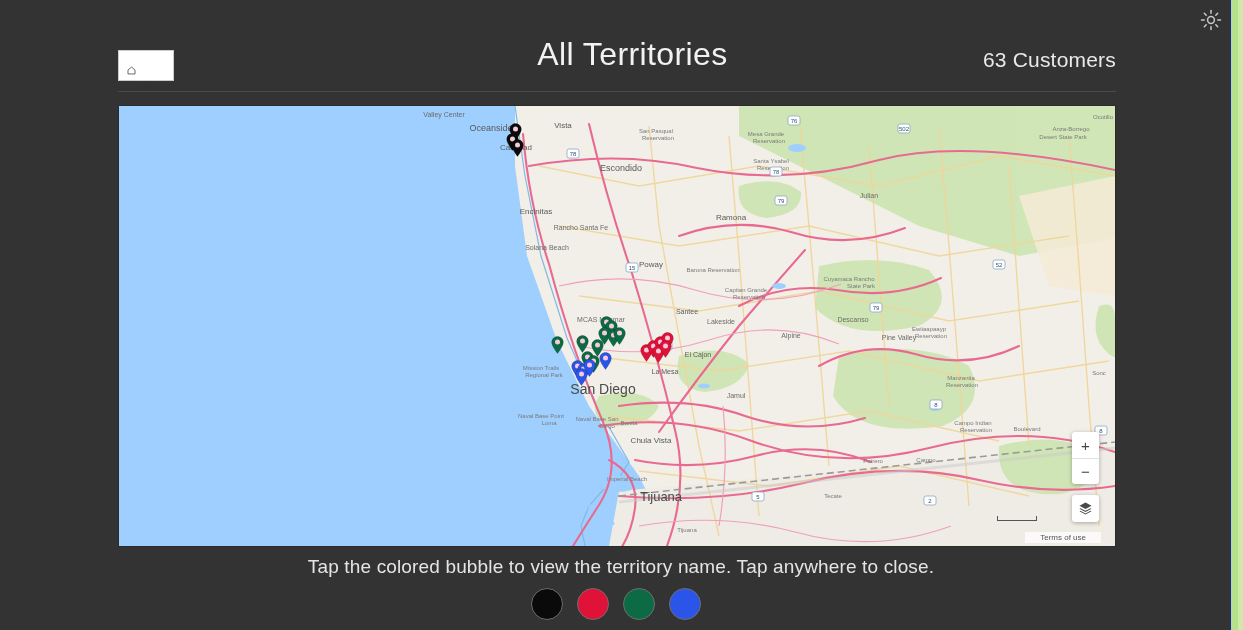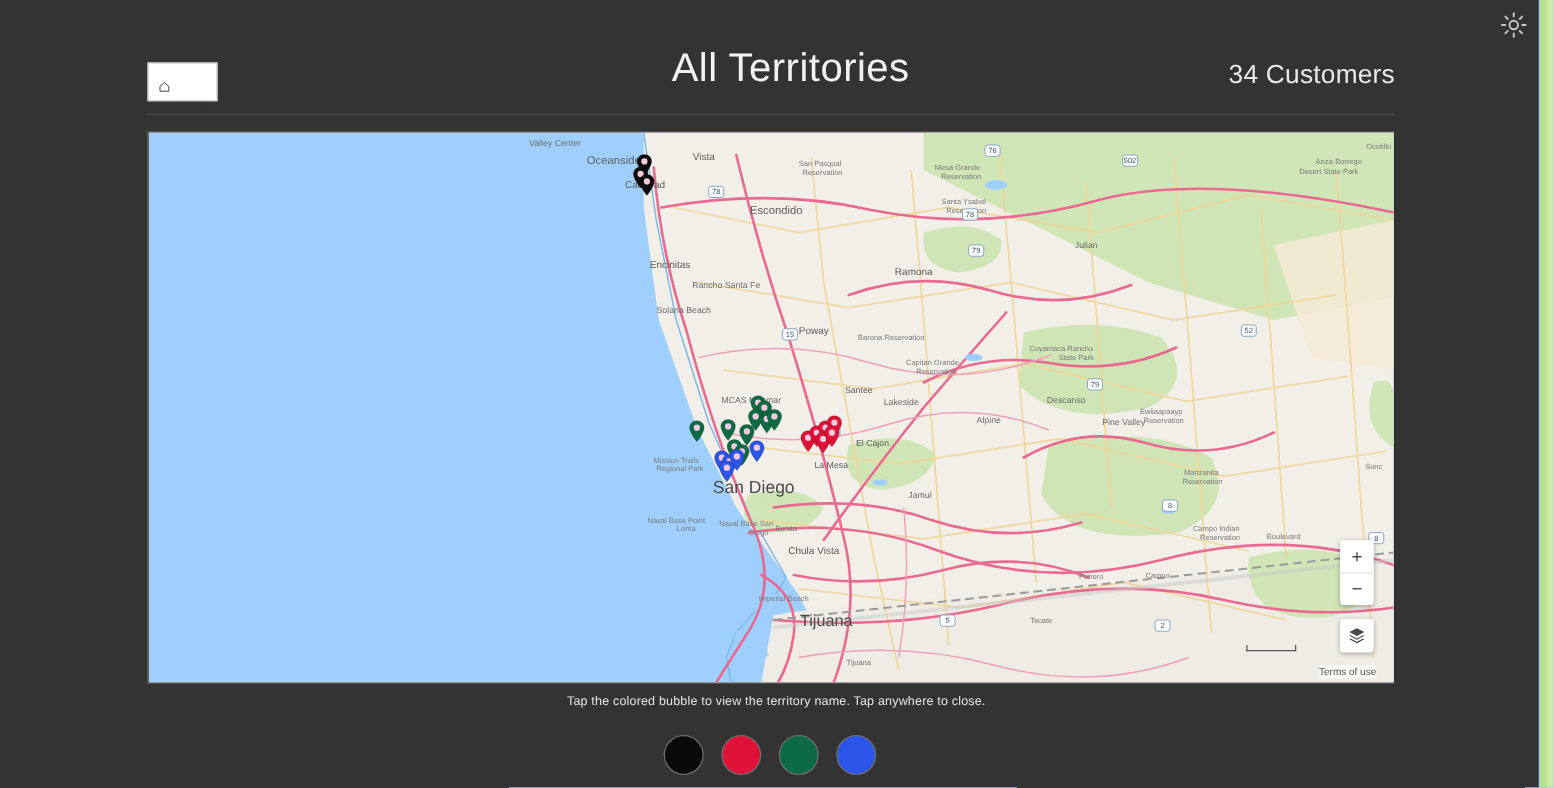--- a/index.html
+++ b/index.html
@@ -174,33 +174,33 @@
     border-top: none;
     z-index: 24;
   }
   #terms-of-use {
     position: absolute;
     right: 14px;
     bottom: 3px;
     font-size: 8px;
     color: #555;
     background: rgba(255,255,255,.75);
-    padding: 1px 0;
+    padding: 1px 15px;
     z-index: 24;
     cursor: pointer;
   }
 
   
   #footer-hint {
     position: absolute;
     left: 0;
     top: 556px;
     width: 1242px;
     text-align: center;
-    font-size: 10px;
+    font-size: 19px;
     color: #e4e4e4;
     font-weight: 400;
     letter-spacing: .15px;
     z-index: 20;
   }
 
   #legend-bubbles {
     position: absolute;
     left: 0;
     top: 588px;
@@ -250,21 +250,21 @@
       <span class="bk-ico">
         <svg width="9" height="9" viewBox="0 0 12 12">
           <path d="M6 1.4 L1.3 5.4 L1.3 10.6 L10.7 10.6 L10.7 5.4 Z" fill="none" stroke="#3a3a3a" stroke-width="1" stroke-linejoin="round"></path>
         </svg>
       </span>
       <span class="bk-label">BACK</span>
     </div>
 
     <div id="page-title">All Territories</div>
 
-    <div id="customer-count">34 Customers</div>
+    <div id="customer-count">63 Customers</div>
 
     <div id="header-divider"></div>
   </div>
 
   <div id="map-panel">
 
     <svg id="map-canvas" viewBox="0 0 996 440" preserveAspectRatio="none">
       <defs>
         <clipPath id="mapclip">
             <rect x="0" y="0" width="996" height="440"></rect>

